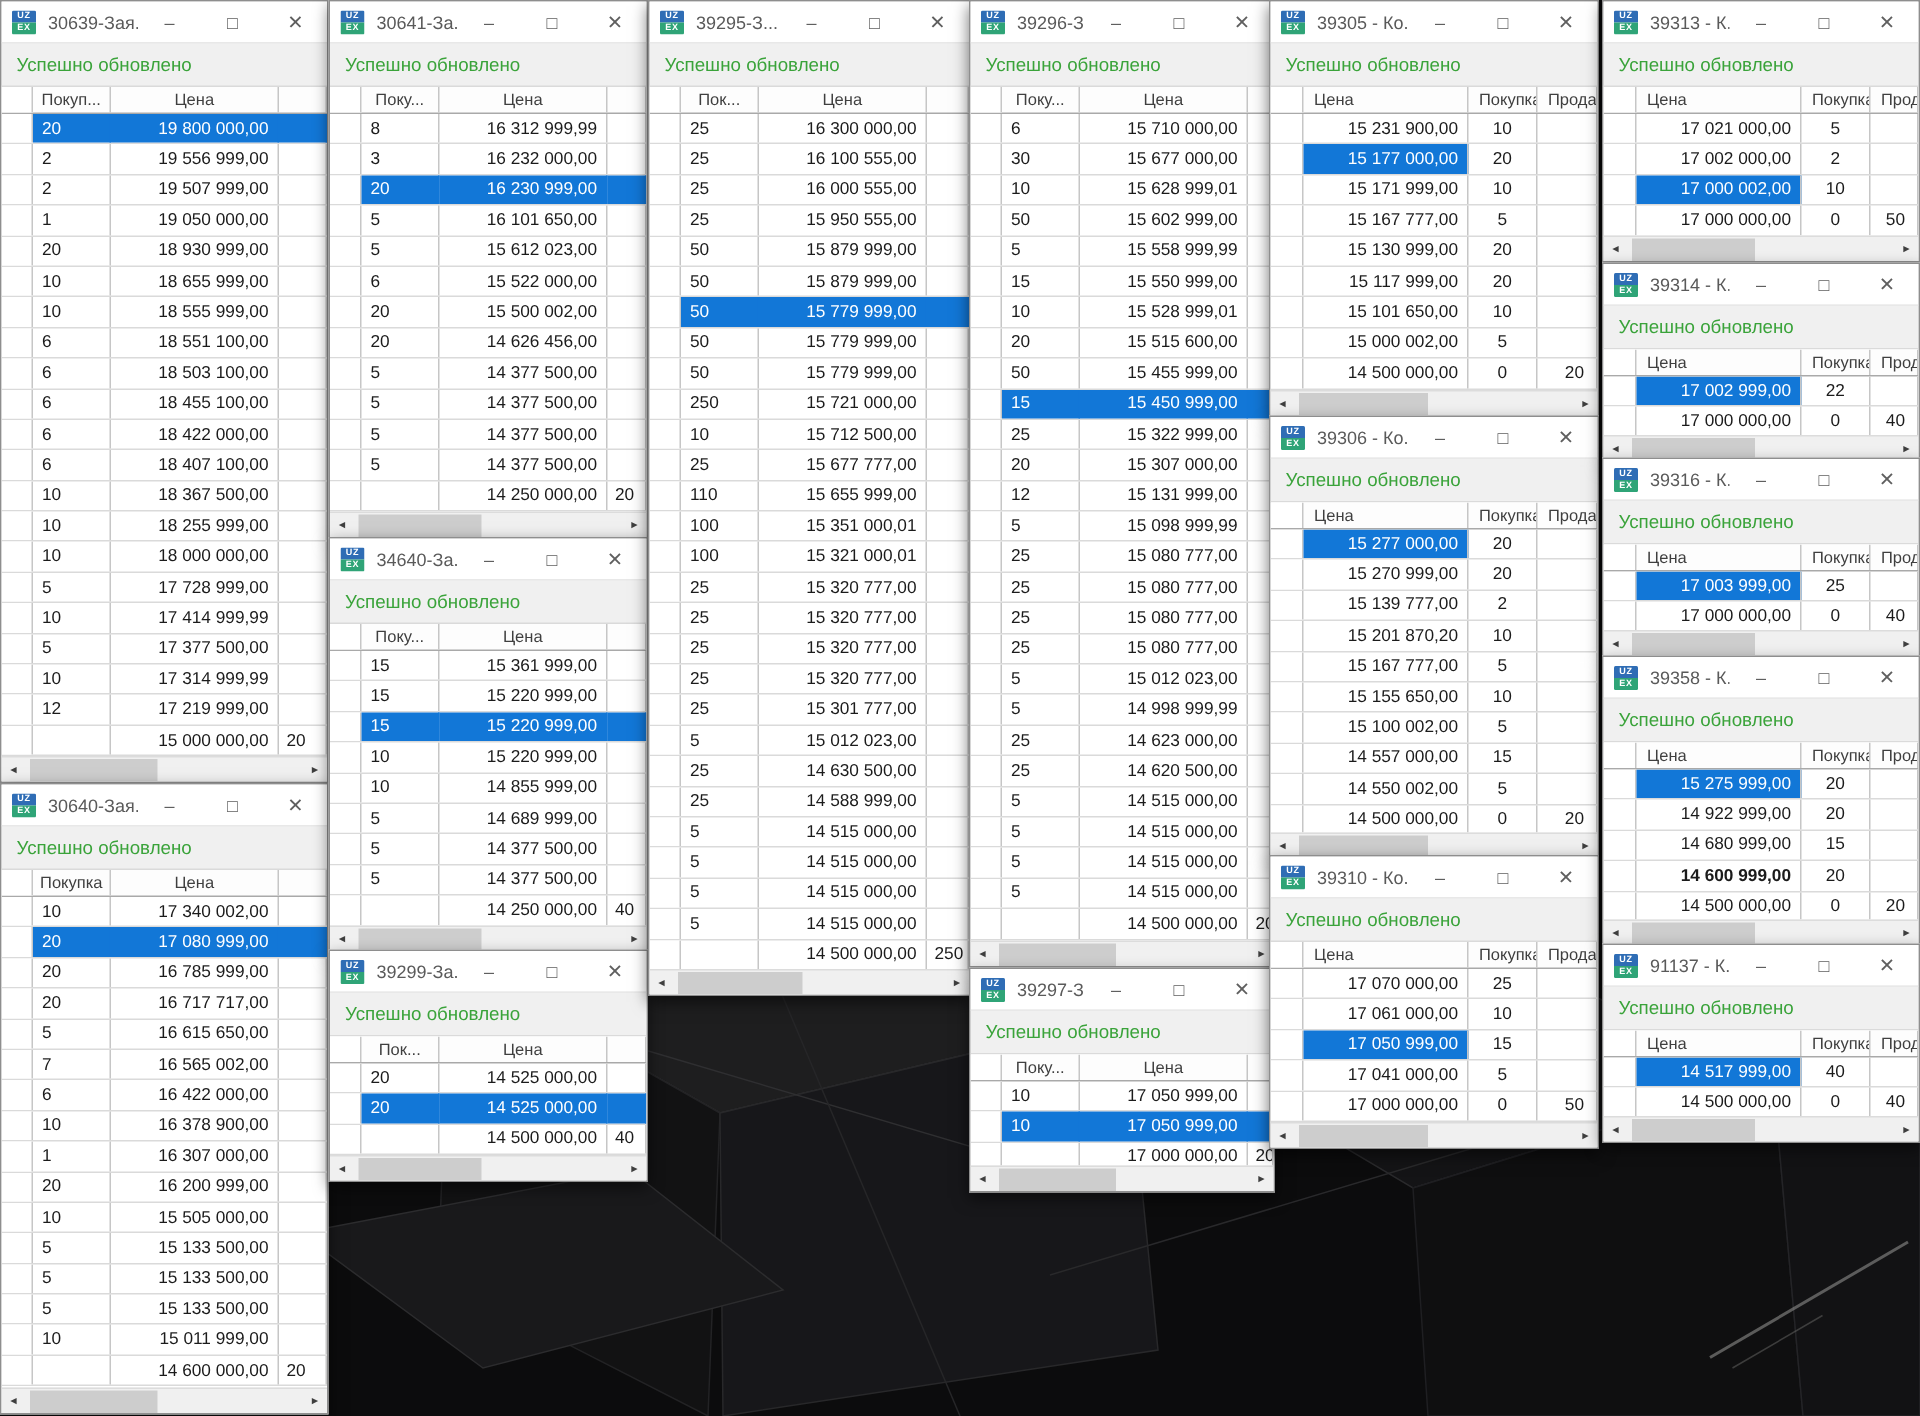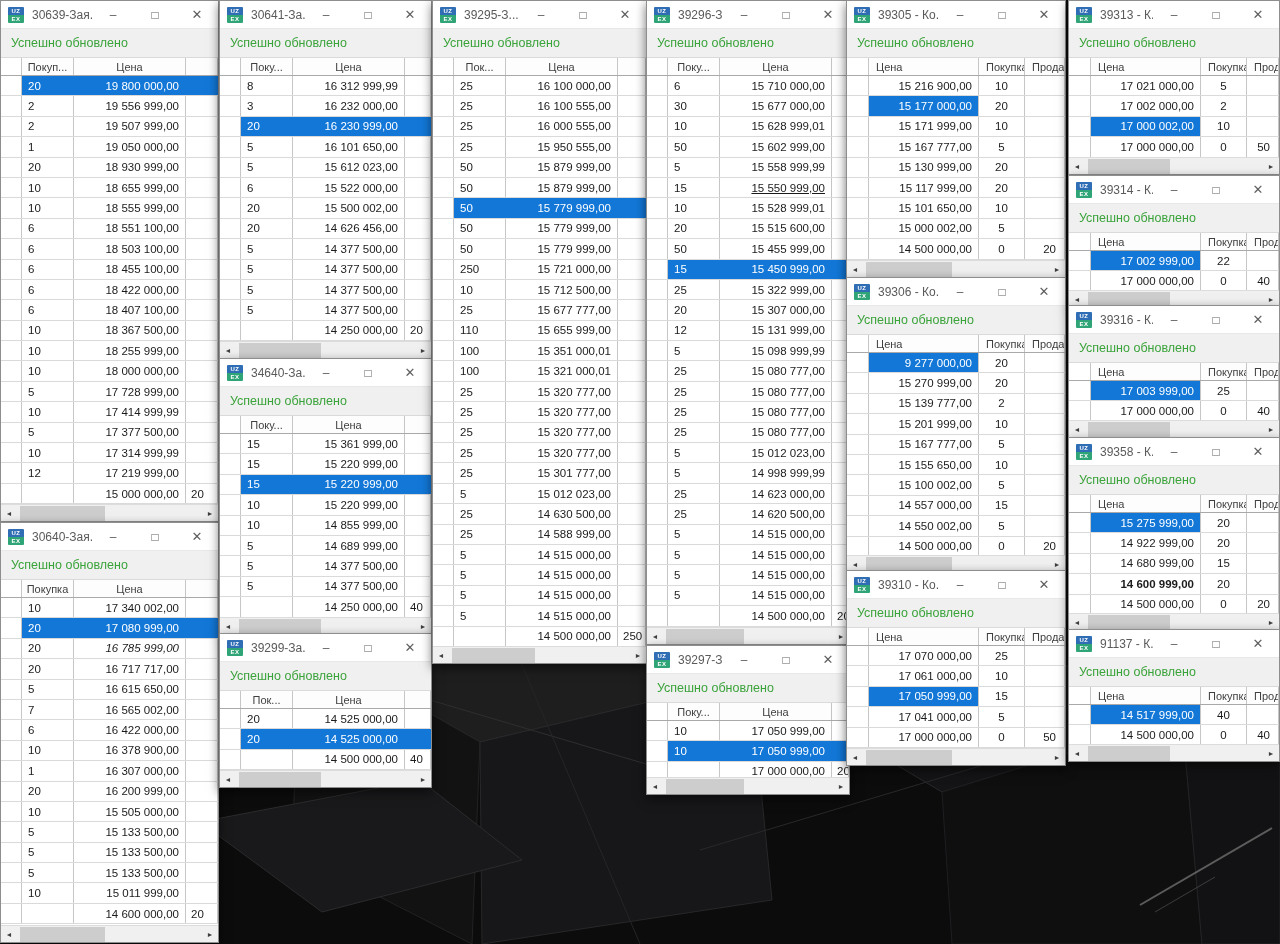--- a/index.html
+++ b/index.html
@@ -275,21 +275,21 @@
           </div>
           <div class="trow row-sel">
             <div class="td rh" style="flex: 0 0 21px;"></div>
             <div class="td c-buy" style="flex: 0 0 52px;">20</div>
             <div class="td c-price" style="flex: 0 0 112px;">17 080 999,00</div>
             <div class="td c-sell" style="flex: 1 1 auto;"></div>
           </div>
           <div class="trow">
             <div class="td rh" style="flex: 0 0 21px;"></div>
             <div class="td c-buy" style="flex: 0 0 52px;">20</div>
-            <div class="td c-price" style="flex: 0 0 112px; font-style: italic;">16 785 999,00</div>
+            <div class="td c-price" style="flex: 0 0 112px;">16 785 999,00</div>
             <div class="td c-sell" style="flex: 1 1 auto;"></div>
           </div>
           <div class="trow">
             <div class="td rh" style="flex: 0 0 21px;"></div>
             <div class="td c-buy" style="flex: 0 0 52px;">20</div>
             <div class="td c-price" style="flex: 0 0 112px;">16 717 717,00</div>
             <div class="td c-sell" style="flex: 1 1 auto;"></div>
           </div>
           <div class="trow">
             <div class="td rh" style="flex: 0 0 21px;"></div>
@@ -661,21 +661,21 @@
         <div class="thead">
           <div class="th rh" style="flex: 0 0 21px;"></div>
           <div class="th c-buy" style="flex: 0 0 52px;">Пок...</div>
           <div class="th c-price" style="flex: 0 0 112px;">Цена</div>
           <div class="th c-sell" style="flex: 1 1 auto;"></div>
         </div>
         <div class="tbody">
           <div class="trow">
             <div class="td rh" style="flex: 0 0 21px;"></div>
             <div class="td c-buy" style="flex: 0 0 52px;">25</div>
-            <div class="td c-price" style="flex: 0 0 112px;">16 100 000,00</div>
+            <div class="td c-price" style="flex: 0 0 112px;">16 300 000,00</div>
             <div class="td c-sell" style="flex: 1 1 auto;"></div>
           </div>
           <div class="trow">
             <div class="td rh" style="flex: 0 0 21px;"></div>
             <div class="td c-buy" style="flex: 0 0 52px;">25</div>
             <div class="td c-price" style="flex: 0 0 112px;">16 100 555,00</div>
             <div class="td c-sell" style="flex: 1 1 auto;"></div>
           </div>
           <div class="trow">
             <div class="td rh" style="flex: 0 0 21px;"></div>
@@ -897,21 +897,21 @@
           </div>
           <div class="trow">
             <div class="td rh" style="flex: 0 0 21px;"></div>
             <div class="td c-buy" style="flex: 0 0 52px;">5</div>
             <div class="td c-price" style="flex: 0 0 112px;">15 558 999,99</div>
             <div class="td c-sell" style="flex: 1 1 auto;"></div>
           </div>
           <div class="trow">
             <div class="td rh" style="flex: 0 0 21px;"></div>
             <div class="td c-buy" style="flex: 0 0 52px;">15</div>
-            <div class="td c-price" style="flex: 0 0 112px; text-decoration: underline;">15 550 999,00</div>
+            <div class="td c-price" style="flex: 0 0 112px;">15 550 999,00</div>
             <div class="td c-sell" style="flex: 1 1 auto;"></div>
           </div>
           <div class="trow">
             <div class="td rh" style="flex: 0 0 21px;"></div>
             <div class="td c-buy" style="flex: 0 0 52px;">10</div>
             <div class="td c-price" style="flex: 0 0 112px;">15 528 999,01</div>
             <div class="td c-sell" style="flex: 1 1 auto;"></div>
           </div>
           <div class="trow">
             <div class="td rh" style="flex: 0 0 21px;"></div>
@@ -1122,21 +1122,21 @@
       <div class="tbl">
         <div class="thead">
           <div class="th rh" style="flex: 0 0 22px;"></div>
           <div class="th c-price" style="flex: 0 0 110px;">Цена</div>
           <div class="th c-buy" style="flex: 0 0 46px;">Покупка</div>
           <div class="th c-sell" style="flex: 1 1 auto;">Продажа</div>
         </div>
         <div class="tbody">
           <div class="trow">
             <div class="td rh" style="flex: 0 0 22px;"></div>
-            <div class="td c-price" style="flex: 0 0 110px;">15 216 900,00</div>
+            <div class="td c-price" style="flex: 0 0 110px;">15 231 900,00</div>
             <div class="td c-buy" style="flex: 0 0 46px;">10</div>
             <div class="td c-sell" style="flex: 1 1 auto;"></div>
           </div>
           <div class="trow">
             <div class="td rh" style="flex: 0 0 22px;"></div>
             <div class="td c-price cell-sel" style="flex: 0 0 110px;">15 177 000,00</div>
             <div class="td c-buy" style="flex: 0 0 46px;">20</div>
             <div class="td c-sell" style="flex: 1 1 auto;"></div>
           </div>
           <div class="trow">
@@ -1214,39 +1214,39 @@
       <div class="tbl">
         <div class="thead">
           <div class="th rh" style="flex: 0 0 22px;"></div>
           <div class="th c-price" style="flex: 0 0 110px;">Цена</div>
           <div class="th c-buy" style="flex: 0 0 46px;">Покупка</div>
           <div class="th c-sell" style="flex: 1 1 auto;">Продажа</div>
         </div>
         <div class="tbody">
           <div class="trow">
             <div class="td rh" style="flex: 0 0 22px;"></div>
-            <div class="td c-price cell-sel" style="flex: 0 0 110px;">9 277 000,00</div>
+            <div class="td c-price cell-sel" style="flex: 0 0 110px;">15 277 000,00</div>
             <div class="td c-buy" style="flex: 0 0 46px;">20</div>
             <div class="td c-sell" style="flex: 1 1 auto;"></div>
           </div>
           <div class="trow">
             <div class="td rh" style="flex: 0 0 22px;"></div>
             <div class="td c-price" style="flex: 0 0 110px;">15 270 999,00</div>
             <div class="td c-buy" style="flex: 0 0 46px;">20</div>
             <div class="td c-sell" style="flex: 1 1 auto;"></div>
           </div>
           <div class="trow">
             <div class="td rh" style="flex: 0 0 22px;"></div>
             <div class="td c-price" style="flex: 0 0 110px;">15 139 777,00</div>
             <div class="td c-buy" style="flex: 0 0 46px;">2</div>
             <div class="td c-sell" style="flex: 1 1 auto;"></div>
           </div>
           <div class="trow">
             <div class="td rh" style="flex: 0 0 22px;"></div>
-            <div class="td c-price" style="flex: 0 0 110px;">15 201 999,00</div>
+            <div class="td c-price" style="flex: 0 0 110px;">15 201 870,20</div>
             <div class="td c-buy" style="flex: 0 0 46px;">10</div>
             <div class="td c-sell" style="flex: 1 1 auto;"></div>
           </div>
           <div class="trow">
             <div class="td rh" style="flex: 0 0 22px;"></div>
             <div class="td c-price" style="flex: 0 0 110px;">15 167 777,00</div>
             <div class="td c-buy" style="flex: 0 0 46px;">5</div>
             <div class="td c-sell" style="flex: 1 1 auto;"></div>
           </div>
           <div class="trow">

